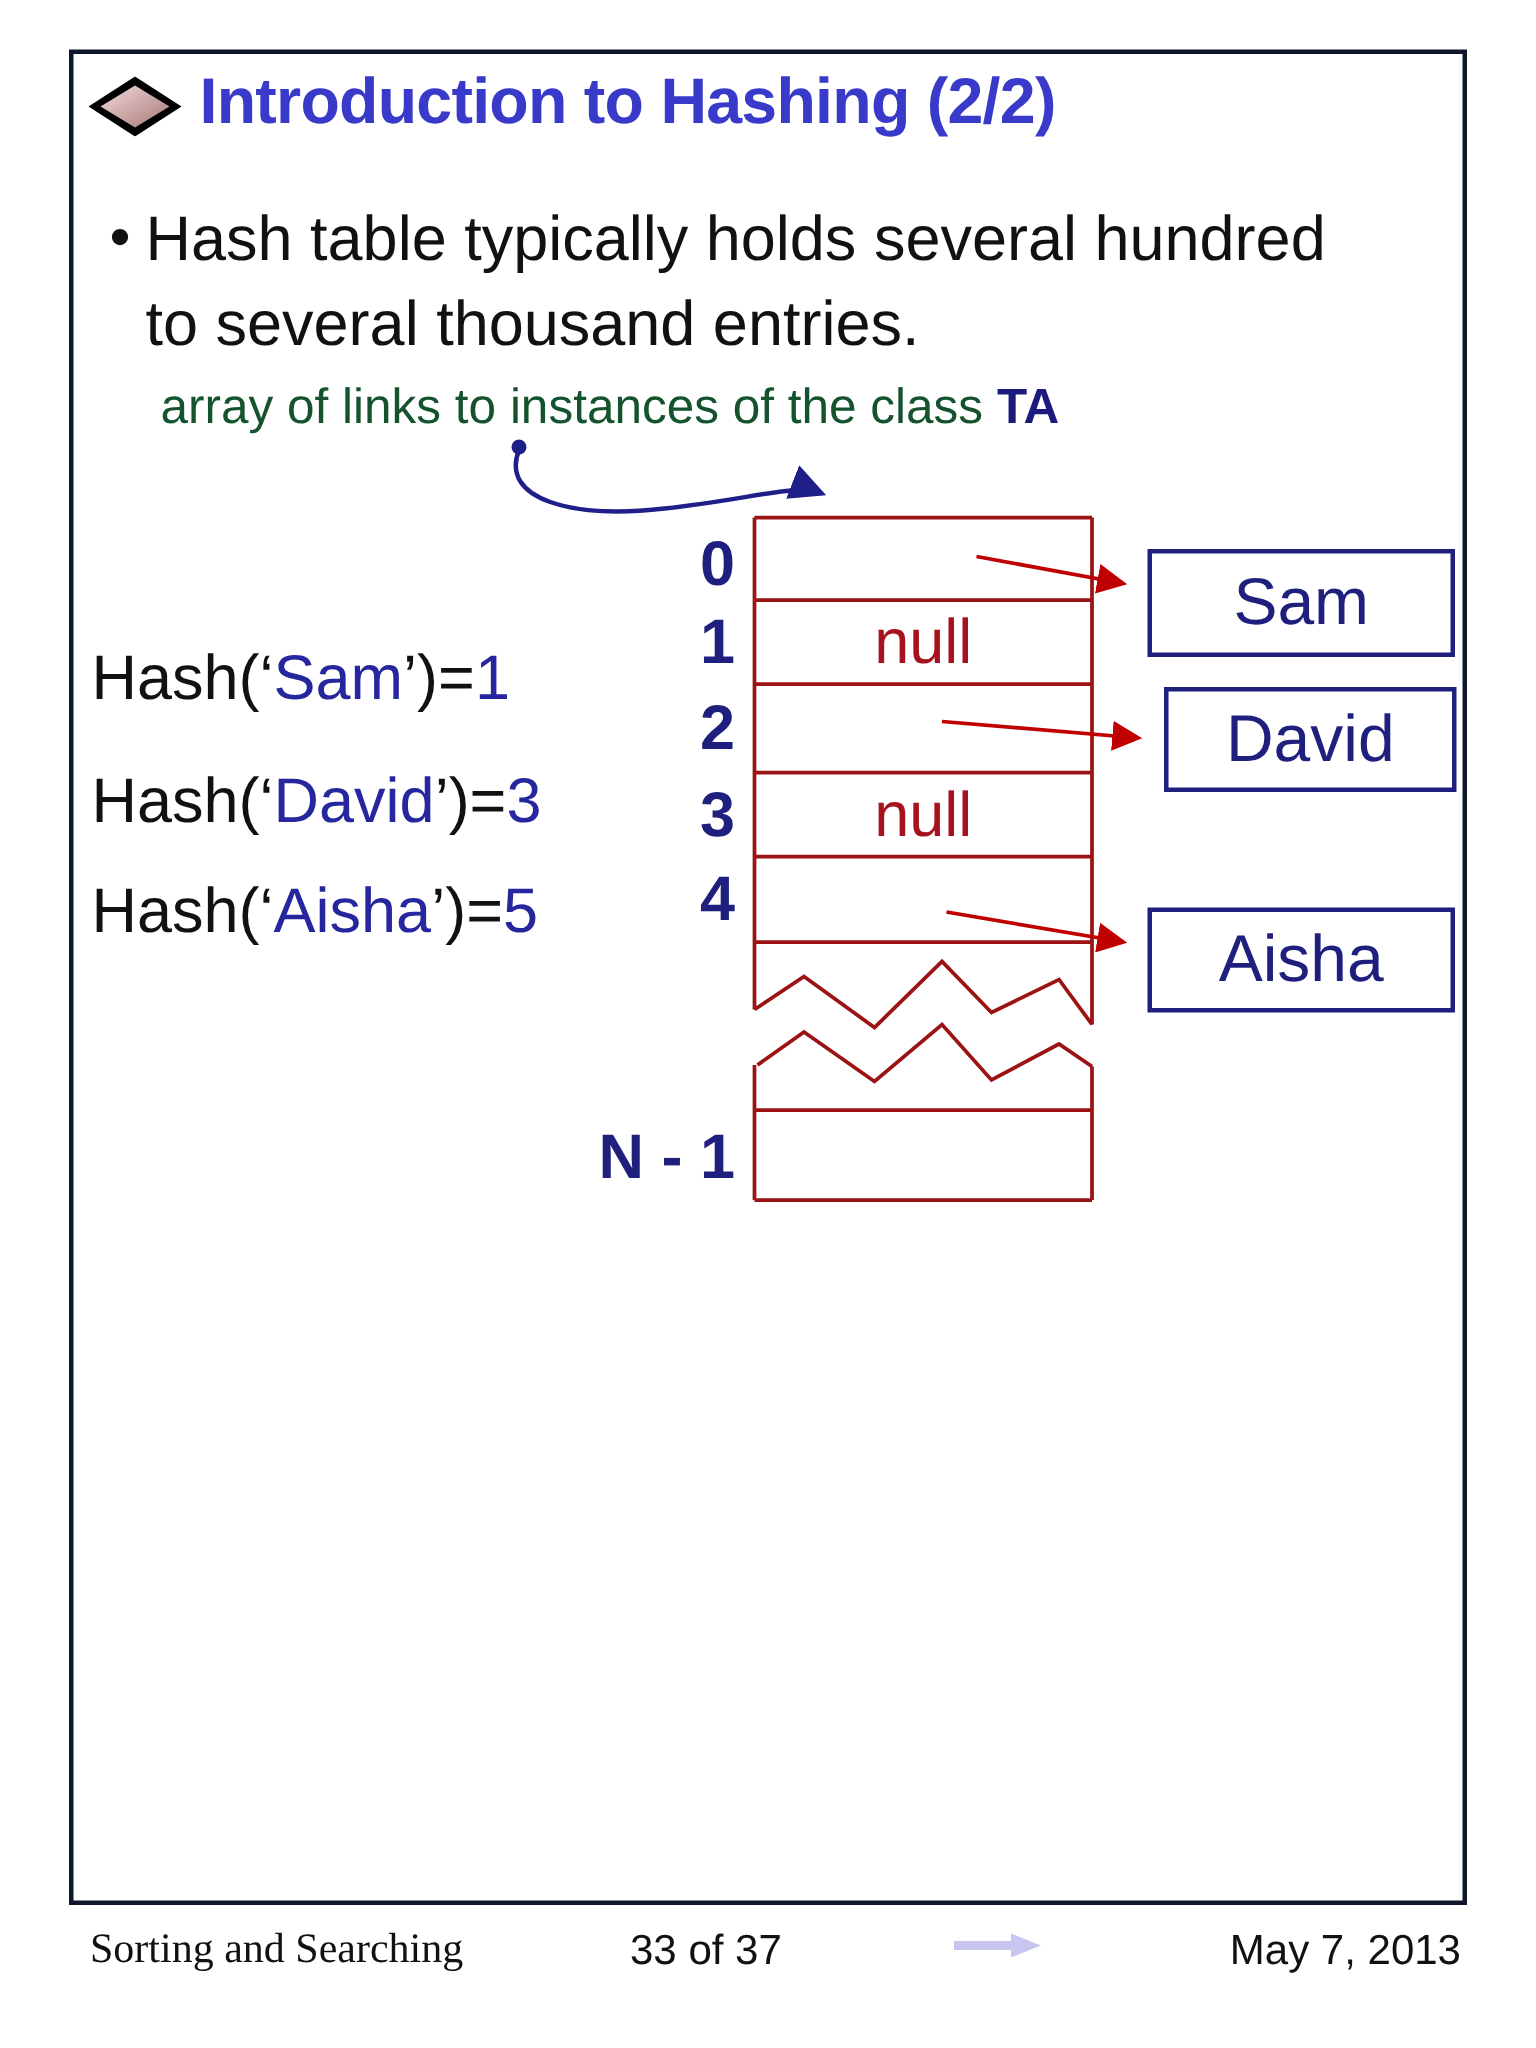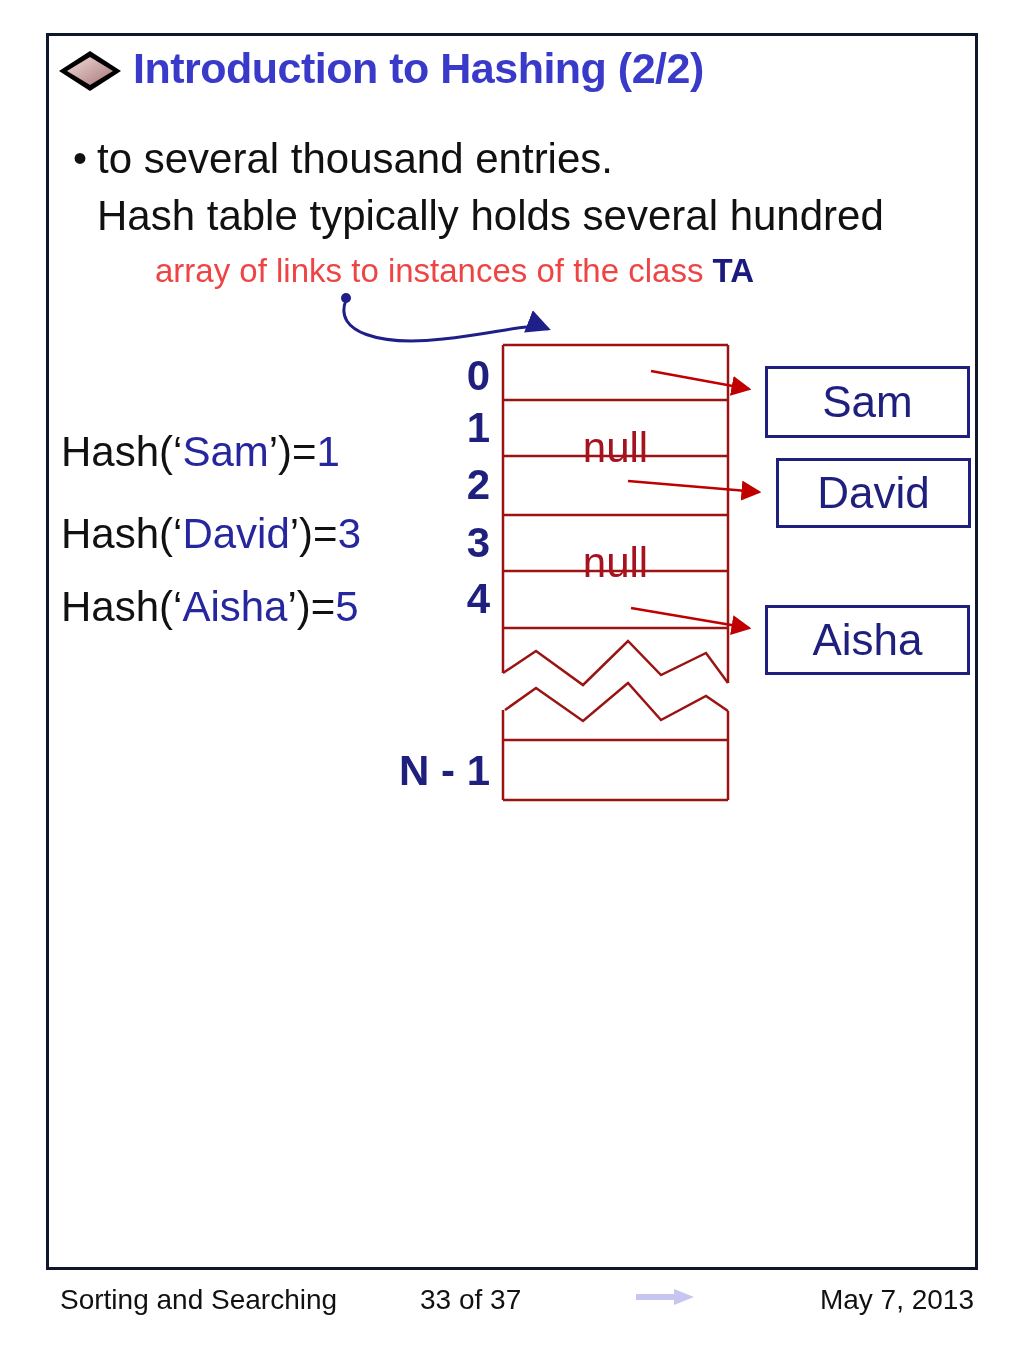--- a/index.html
+++ b/index.html
@@ -13,33 +13,33 @@
   }
   .diamond-icon{position:absolute;left:10px;top:15px;}
   .page-title{
     position:absolute;left:84px;top:8px;
     font-size:43px;font-weight:bold;color:#3A3ACA;letter-spacing:-0.5px;white-space:nowrap;
   }
   .bullet{position:absolute;left:14px;top:94px;display:flex;color:#111;}
   .bullet-dot{font-size:40px;line-height:57px;width:34px;text-align:center;}
   .bullet-text{font-size:42px;line-height:57px;}
   .caption{position:absolute;left:58px;top:216px;font-size:33px;white-space:nowrap;}
-  .caption-red{color:#ef4444;margin-left:48px;}
+  .caption-red{color:#14532d;}
   .caption-class{color:#1B1B7E;font-weight:bold;text-align:center;}
   .eq{position:absolute;left:12px;font-size:42px;line-height:42px;white-space:nowrap;}
   .eq-black{color:#111;}
   .eq-navy{color:#26269E;}
   .diagram-svg{position:absolute;left:0;top:0;pointer-events:none;}
   .idx{
     position:absolute;width:100px;text-align:right;
     font-size:42px;line-height:42px;font-weight:bold;color:#1F1F7E;
   }
   .null-cell{
     position:absolute;left:454px;width:225px;height:56px;line-height:54px;
-    text-align:center;font-size:42px;color:#A6131F;margin-top:20px;
+    text-align:center;font-size:42px;color:#A6131F;
   }
   .name-box{
     position:absolute;border:3px solid #1F1F7E;box-sizing:border-box;
     display:flex;align-items:center;justify-content:center;
     font-size:44px;color:#1F1F7E;background:#fff;
   }
   .footer-item{position:absolute;top:1284px;font-size:28px;color:#111;white-space:nowrap;}
   .footer-center{left:420px;width:180px;}
   .footer-right{left:734px;width:240px;text-align:right;}
   .footer-arrow{position:absolute;left:636px;top:1287px;}
@@ -57,22 +57,22 @@
       </linearGradient>
     </defs>
     <polygon points="0,20 31,0 62,20 31,40" fill="#000"></polygon>
     <polygon points="8,20 31,6 54,20 31,34" fill="url(#dg)"></polygon>
   </svg>
   <div class="page-title">Introduction to Hashing (2/2)</div>
 
   <div class="bullet">
     <div class="bullet-dot">•</div>
     <div class="bullet-text">
+      <div>Hash table typically holds several hundred</div>
       <div>to several thousand entries.</div>
-      <div>Hash table typically holds several hundred</div>
     </div>
   </div>
 
   <div class="caption">
     <span class="caption-red">array of links to instances of the class </span><span class="caption-class">TA</span>
   </div>
 
   <div class="eq" style="top:395px;">
     <span class="eq-black">Hash(‘</span><span class="eq-navy">Sam</span><span class="eq-black">’)=</span><span class="eq-navy">1</span>
   </div>
@@ -119,18 +119,18 @@
 
   <div class="null-cell" style="top:365px;">null</div>
   <div class="null-cell" style="top:480px;">null</div>
 
   <div class="name-box" style="left:716px;top:330px;width:205px;height:72px;">Sam</div>
   <div class="name-box" style="left:727px;top:422px;width:195px;height:70px;">David</div>
   <div class="name-box" style="left:716px;top:569px;width:205px;height:70px;">Aisha</div>
 
 </div>
 
-<div class="footer-item" style="left:60px;">Sorting and Searching</div>
+<div class="footer-item" style="left:60px;font-family:Liberation Serif, serif;">Sorting and Searching</div>
 <div class="footer-item footer-center">33 of 37</div>
 <svg class="footer-arrow" width="60" height="20" viewBox="0 0 60 20">
   <path d="M0,7 H38 V2 L58,10 L38,18 V13 H0 Z" fill="#C6C6F0"></path>
 </svg>
 <div class="footer-item footer-right">May 7, 2013</div>
 
 </body></html>

